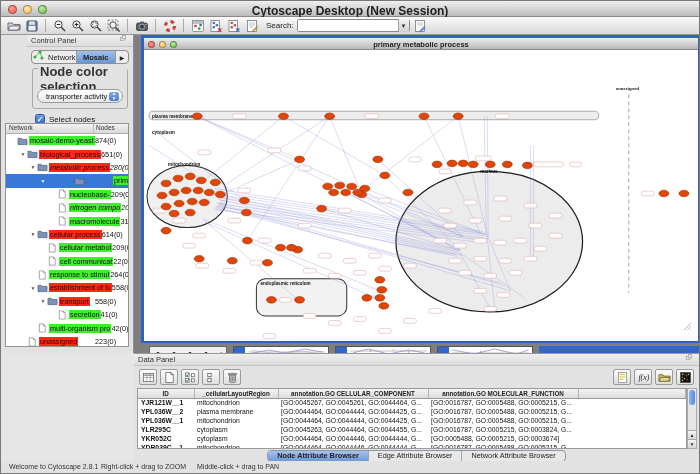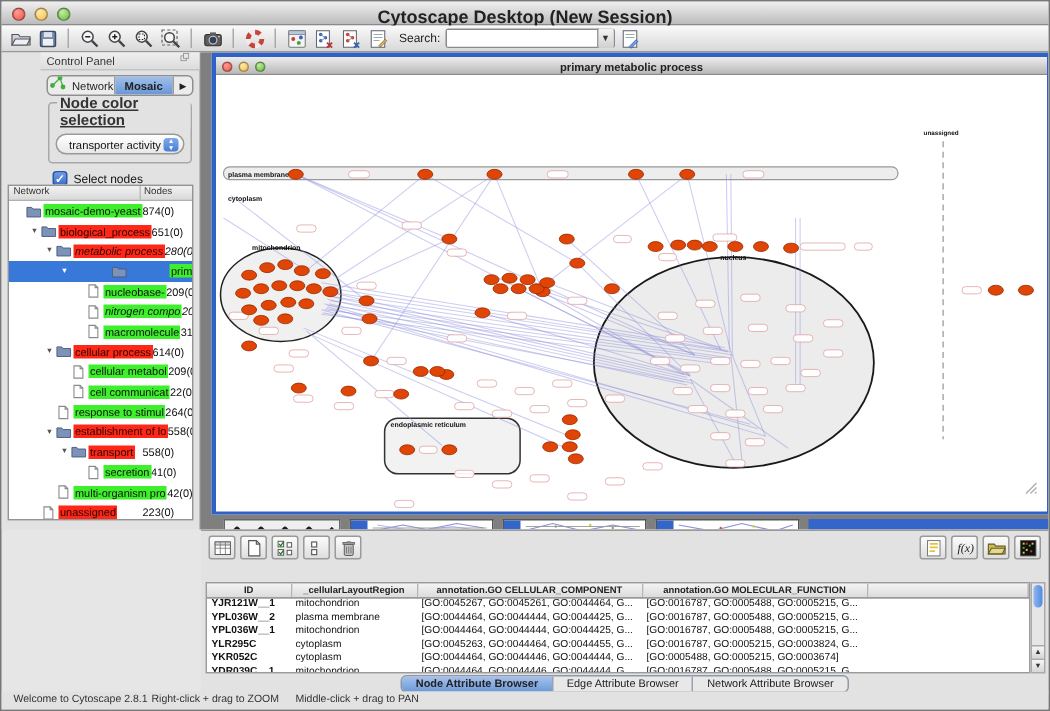--- a/index.html
+++ b/index.html
@@ -29,21 +29,21 @@
   .phead{height:12px;display:flex;align-items:center;padding:0 4px;font-size:7.5px;color:#333;border-bottom:1px solid #c4c4c4;background:linear-gradient(#efefef,#dcdcdc);}
   .phead .flt{margin-left:auto;}
   .flt svg{width:9px;height:9px;}
   .cptabs{display:flex;align-items:center;margin:3px 4px 2px 4px;}
   .seg{display:flex;border:1px solid #8f8f8f;border-radius:4px;overflow:hidden;background:#ececec;height:14px;flex:1;}
   .seg .sg{flex:1;display:flex;align-items:center;justify-content:center;gap:2px;font-size:7.5px;color:#222;border-right:1px solid #9a9a9a;}
   .seg .sg:last-child{border-right:none;}
   .seg .sg.on{background:linear-gradient(#9fc0ea,#6b97d6);font-weight:bold;}
   .seg .sg.arrow{flex:0 0 12px;font-size:6px;}
   .gbox{margin:4px 5px 0 5px;border:1px solid #a8a8a8;border-radius:3px;position:relative;padding:8px 4px 5px 4px;}
-  .gbox .leg{position:absolute;top:-5px;left:5px;background:#e2e2e2;padding:0 2px;font-size:10px;font-weight:bold;color:#333;text-decoration:underline;}
+  .gbox .leg{position:absolute;top:-5px;left:5px;background:#e2e2e2;padding:0 2px;font-size:13px;font-weight:bold;color:#333;}
   .combo{height:14px;background:linear-gradient(#ffffff,#e8e8e8);border:1px solid #9a9a9a;border-radius:7px;display:flex;align-items:center;padding-left:8px;font-size:7.5px;color:#111;position:relative;margin-top:12px;}
   .combo .step{position:absolute;right:3px;top:2px;width:10px;height:9px;border-radius:2.5px;background:linear-gradient(#7fa9ec,#4a7ed2);color:#fff;font-size:4.5px;line-height:4.5px;display:flex;flex-direction:column;align-items:center;justify-content:center;}
   .chkrow{display:flex;align-items:center;gap:4px;margin:5px 0 3px 8px;}
   .chk{width:10px;height:10px;border-radius:2.5px;background:linear-gradient(#6f9ce6,#3c6fce);border:1px solid #2c55a8;color:#fff;font-size:8px;line-height:9px;text-align:center;font-weight:bold;}
   .chklbl{font-size:8px;color:#111;}
   .treewrap{position:absolute;left:4px;right:4px;top:88px;bottom:6px;background:#fff;border:1px solid #949494;overflow:hidden;}
   .treehead{height:10px;display:flex;background:linear-gradient(#f2f2f2,#d9d9d9);border-bottom:1px solid #b0b0b0;font-size:6.5px;color:#333;}
   .treehead .c1{flex:1;padding-left:3px;border-right:1px solid #bbb;}
   .treehead .c2{width:34px;padding-left:2px;}
   .trow{height:13.4px;display:flex;align-items:center;font-size:7.3px;white-space:nowrap;}
@@ -691,20 +691,27 @@
               <circle cx="52" cy="4" r=".8" fill="#cc3"></circle>
               <line x1="2" y1="6" x2="78" y2="6" stroke="#999" stroke-width=".6"></line>
             </svg>
           </div>
         <div class="fblue"></div>
       </div>
     </div>
   </div>
 
   <div class="dpanel">
+    <div class="phead">
+      <span>Data Panel</span>
+      <span class="flt"><svg width="14" height="14" viewBox="0 0 14 14">
+            <rect x="1" y="3.5" width="5.5" height="5" fill="none" stroke="#8a8a8a" stroke-width=".8"></rect>
+            <rect x="3.5" y="1" width="5.5" height="5" fill="#e8e8e8" stroke="#8a8a8a" stroke-width=".8"></rect>
+          </svg></span>
+    </div>
     <div class="dptools">
       <span class="dpbtn">
           <svg width="14" height="14" viewBox="0 0 14 14">
             <rect x="1.5" y="2.5" width="11" height="9" fill="#fff" stroke="#555" stroke-width=".7"></rect>
             <rect x="1.5" y="2.5" width="11" height="2.2" fill="#ccd4e0" stroke="#555" stroke-width=".5"></rect>
             <line x1="5.2" y1="2.5" x2="5.2" y2="11.5" stroke="#777" stroke-width=".6"></line>
             <line x1="8.9" y1="2.5" x2="8.9" y2="11.5" stroke="#777" stroke-width=".6"></line>
             <line x1="1.5" y1="7" x2="12.5" y2="7" stroke="#777" stroke-width=".6"></line>
           </svg>
         </span>

